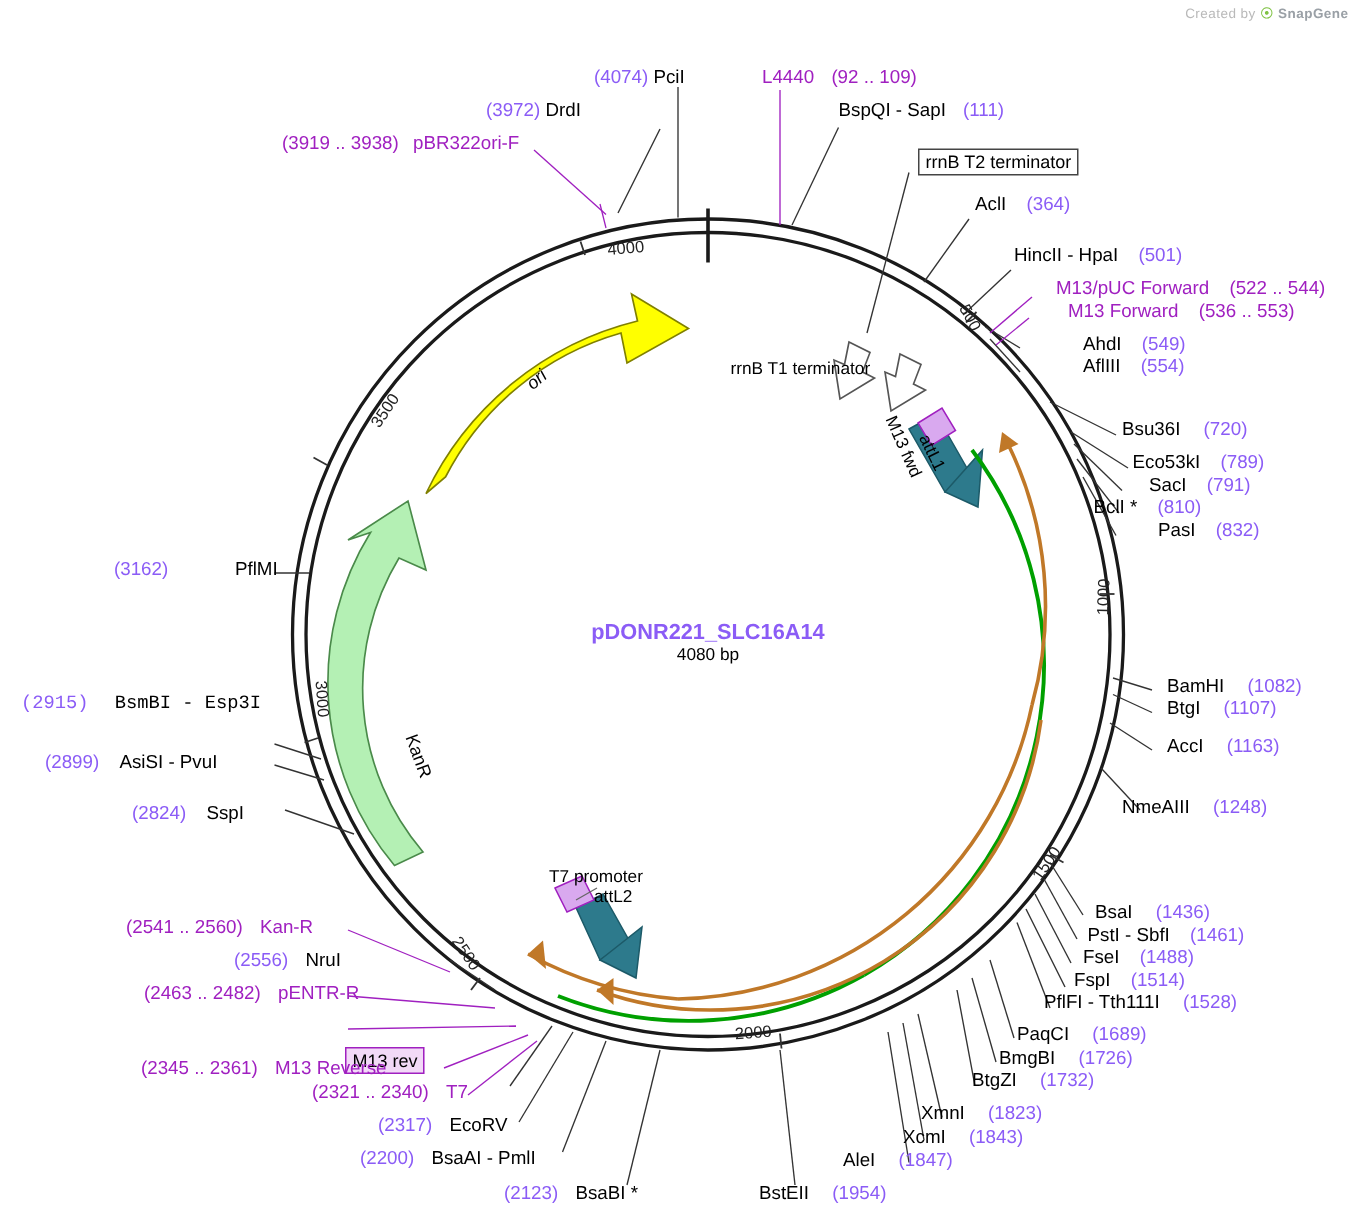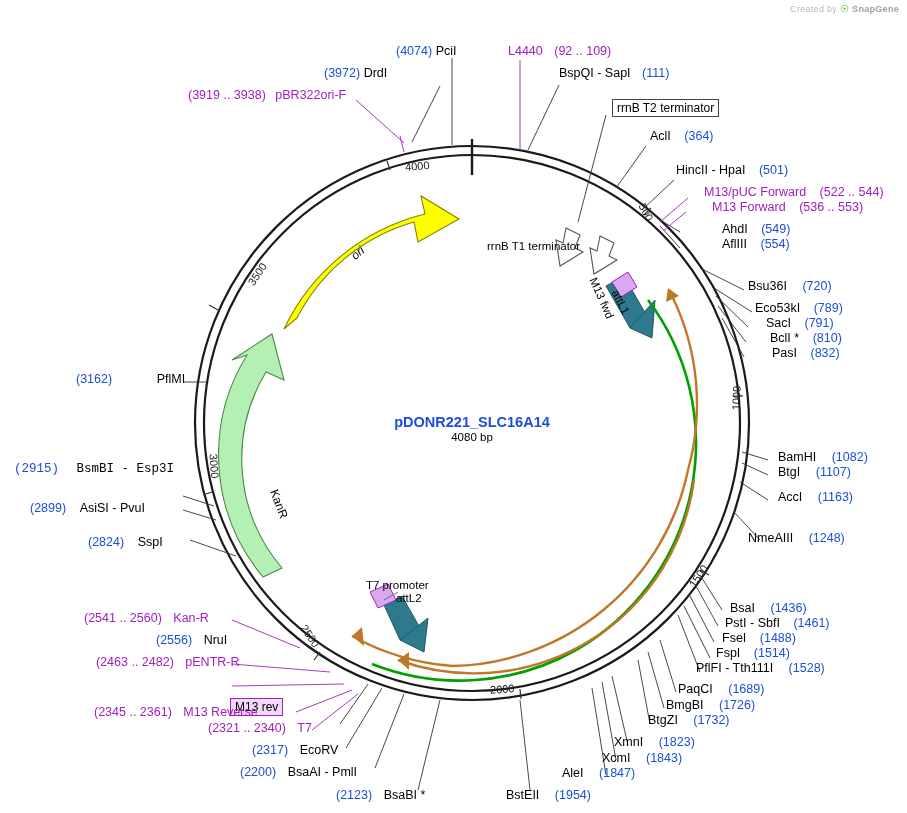--- a/index.html
+++ b/index.html
@@ -27,37 +27,37 @@
     height: 813px;
   }
   .lbl {
     position: absolute;
     white-space: nowrap;
     font-size: 12.5px;
     color: #000;
     line-height: 1.15;
   }
   .lbl.purple { color: #a020c0; }
-  .pos { font-weight: normal; color: #1d4ed8; }
+  .pos { font-weight: normal; color: #8b5cf6; }
   .credit {
     position: absolute;
     right: 8px;
     top: 4px;
     font-size: 9px;
     color: #b9b9b9;
     letter-spacing: .3px;
   }
   .credit .sg { color: #9aa0a6; font-weight: bold; }
   .credit .leaf { color: #7ec242; }
   .center-title {
     position: absolute;
     text-align: center;
     font-weight: bold;
     font-size: 14.5px;
-    color: #1d4ed8;
+    color: #8b5cf6;
   }
   .center-sub {
     position: absolute;
     text-align: center;
     font-size: 11.5px;
     color: #000;
   }
   .boxed {
     border: 1px solid #444;
     padding: 1px 4px;
@@ -287,21 +287,21 @@
     <span class="pos" style="margin-left:12px;">(720)</span>
   </div>
   <div class="lbl" style="left:755px; top:301px;">
     <span class="bold">Eco53kI</span>
     <span class="pos" style="margin-left:10px;">(789)</span>
   </div>
   <div class="lbl" style="left:766px; top:316px;">
     <span class="bold">SacI</span>
     <span class="pos" style="margin-left:10px;">(791)</span>
   </div>
-  <div class="lbl" style="left:770px; top:331px;">
+  <div class="lbl" style="left:729px; top:331px;">
     <span class="bold">BclI *</span>
     <span class="pos" style="margin-left:10px;">(810)</span>
   </div>
   <div class="lbl" style="left:772px; top:346px;">
     <span class="bold">PasI</span>
     <span class="pos" style="margin-left:10px;">(832)</span>
   </div>
 
   <div class="lbl" style="left:778px; top:450px;">
     <span class="bold">BamHI</span>

